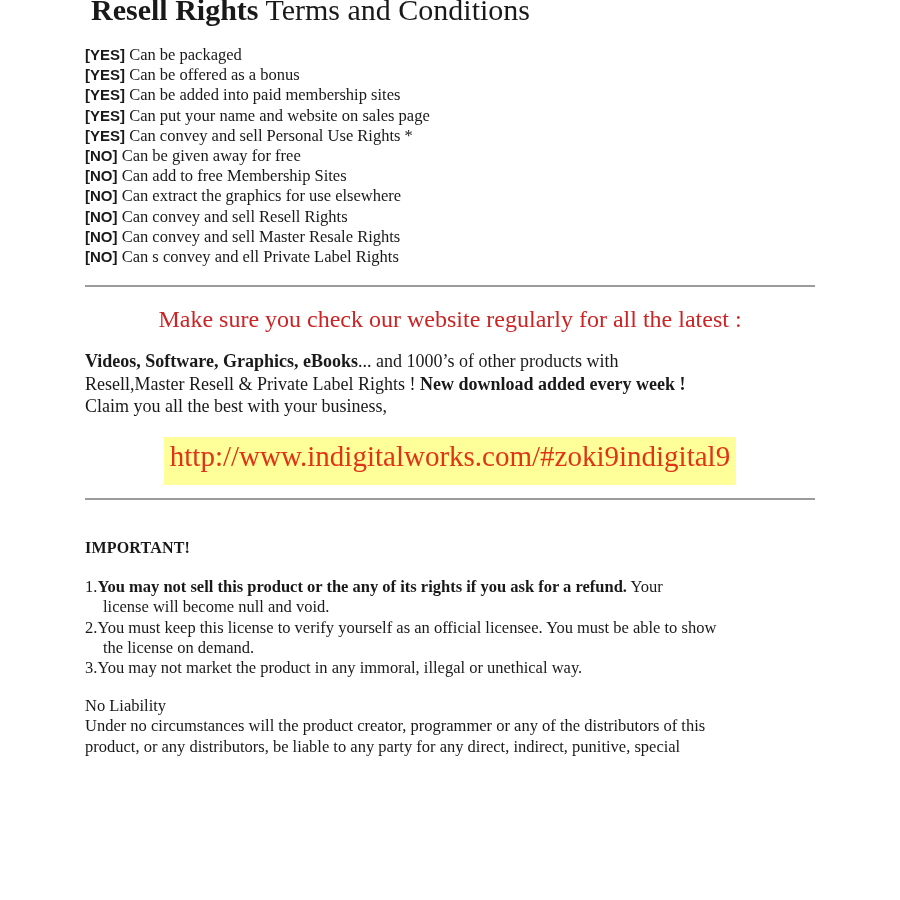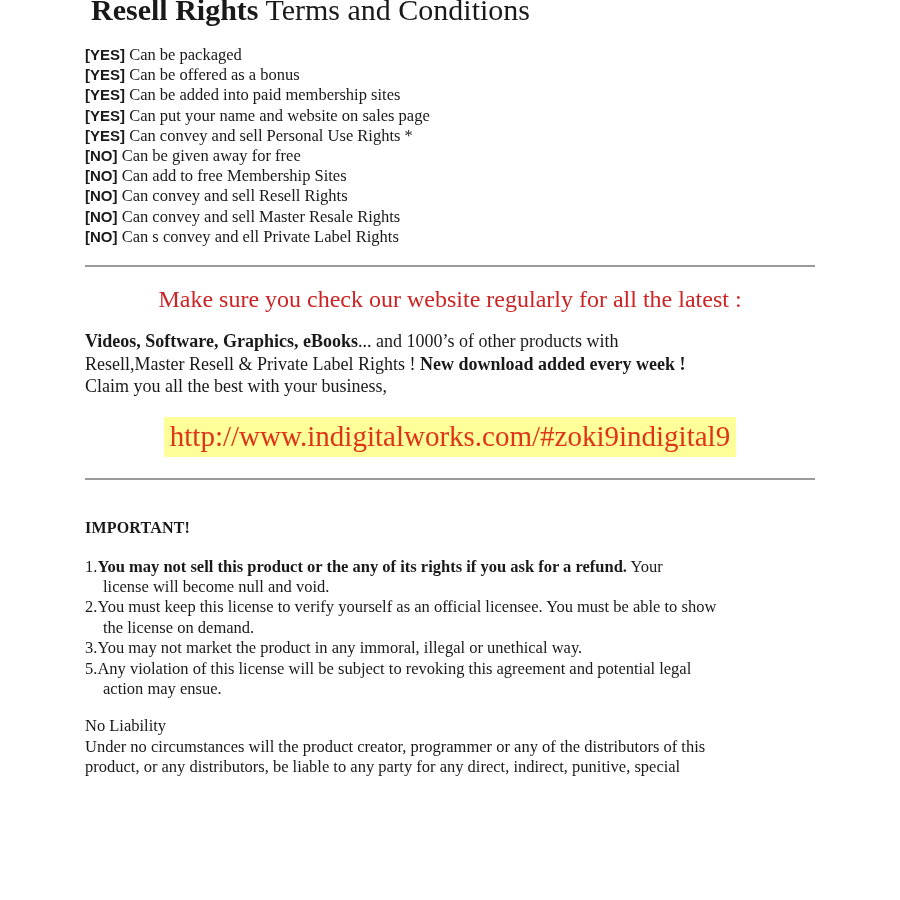--- a/index.html
+++ b/index.html
@@ -66,21 +66,21 @@
     margin-top: 17px;
     line-height: 42px;
     text-align: center;
     white-space: nowrap;
   }
   .url-link {
     font-size: 29px;
     color: var(--url_red, #df3419);
     background: var(--highlight, #ffff99);
     text-decoration: none;
-    padding: 3px 6px 5px 6px;
+    padding: 3px 6px 13px 6px;
     cursor: pointer;
   }
 
   hr.rule2 { margin-top: 16px; }
 
   .important-heading {
     margin-top: 38px;
     font-size: 16px;
     font-weight: 700;
     line-height: 20px;
@@ -103,20 +103,21 @@
   <h1 class="doc-title"><span class="tbold">Resell Rights</span><span> Terms and Conditions</span></h1>
 
   <div class="rights">
       <div class="right-item"><span class="flag">[YES]</span><span> Can be packaged</span></div>
       <div class="right-item"><span class="flag">[YES]</span><span> Can be offered as a bonus</span></div>
       <div class="right-item"><span class="flag">[YES]</span><span> Can be added into paid membership sites</span></div>
       <div class="right-item"><span class="flag">[YES]</span><span> Can put your name and website on sales page</span></div>
       <div class="right-item"><span class="flag">[YES]</span><span> Can convey and sell Personal Use Rights *</span></div>
       <div class="right-item"><span class="flag">[NO]</span><span> Can be given away for free</span></div>
       <div class="right-item"><span class="flag">[NO]</span><span> Can add to free Membership Sites</span></div>
+      <div class="right-item"><span class="flag">[NO]</span><span> Can extract the graphics for use elsewhere</span></div>
       <div class="right-item"><span class="flag">[NO]</span><span> Can convey and sell Resell Rights</span></div>
       <div class="right-item"><span class="flag">[NO]</span><span> Can convey and sell Master Resale Rights</span></div>
       <div class="right-item"><span class="flag">[NO]</span><span> Can s convey and ell Private Label Rights</span></div>
     </div>
 
   <hr class="rule">
 
   <div class="promo-heading">Make sure you check our website regularly for all the latest :</div>
 
   <div class="promo-para">
@@ -139,24 +140,20 @@
         <div class="term-line"><span class="num">1.</span><span class="b">You may not sell this product or the any of its rights if you ask for a refund.</span><span> Your</span></div>
         <div class="term-line cont"><span>license will become null and void.</span></div>
       </div>
       <div class="imp-item">
         <div class="term-line"><span class="num">2.</span><span>You must keep this license to verify yourself as an official licensee. You must be able to show</span></div>
         <div class="term-line cont"><span>the license on demand.</span></div>
       </div>
       <div class="imp-item">
         <div class="term-line"><span class="num">3.</span><span>You may not market the product in any immoral, illegal or unethical way.</span></div>
       </div>
-      <div class="imp-item">
-        <div class="term-line"><span class="num">5.</span><span>Any violation of this license will be subject to revoking this agreement and potential legal</span></div>
-        <div class="term-line cont"><span>action may ensue.</span></div>
-      </div>
     </div>
 
   <div class="liability-heading">No Liability</div>
 
   <div class="liability-para">
       <div class="l-line">Under no circumstances will the product creator, programmer or any of the distributors of this</div>
       <div class="l-line">product, or any distributors, be liable to any party for any direct, indirect, punitive, special</div>
     </div>
 
 </div>

